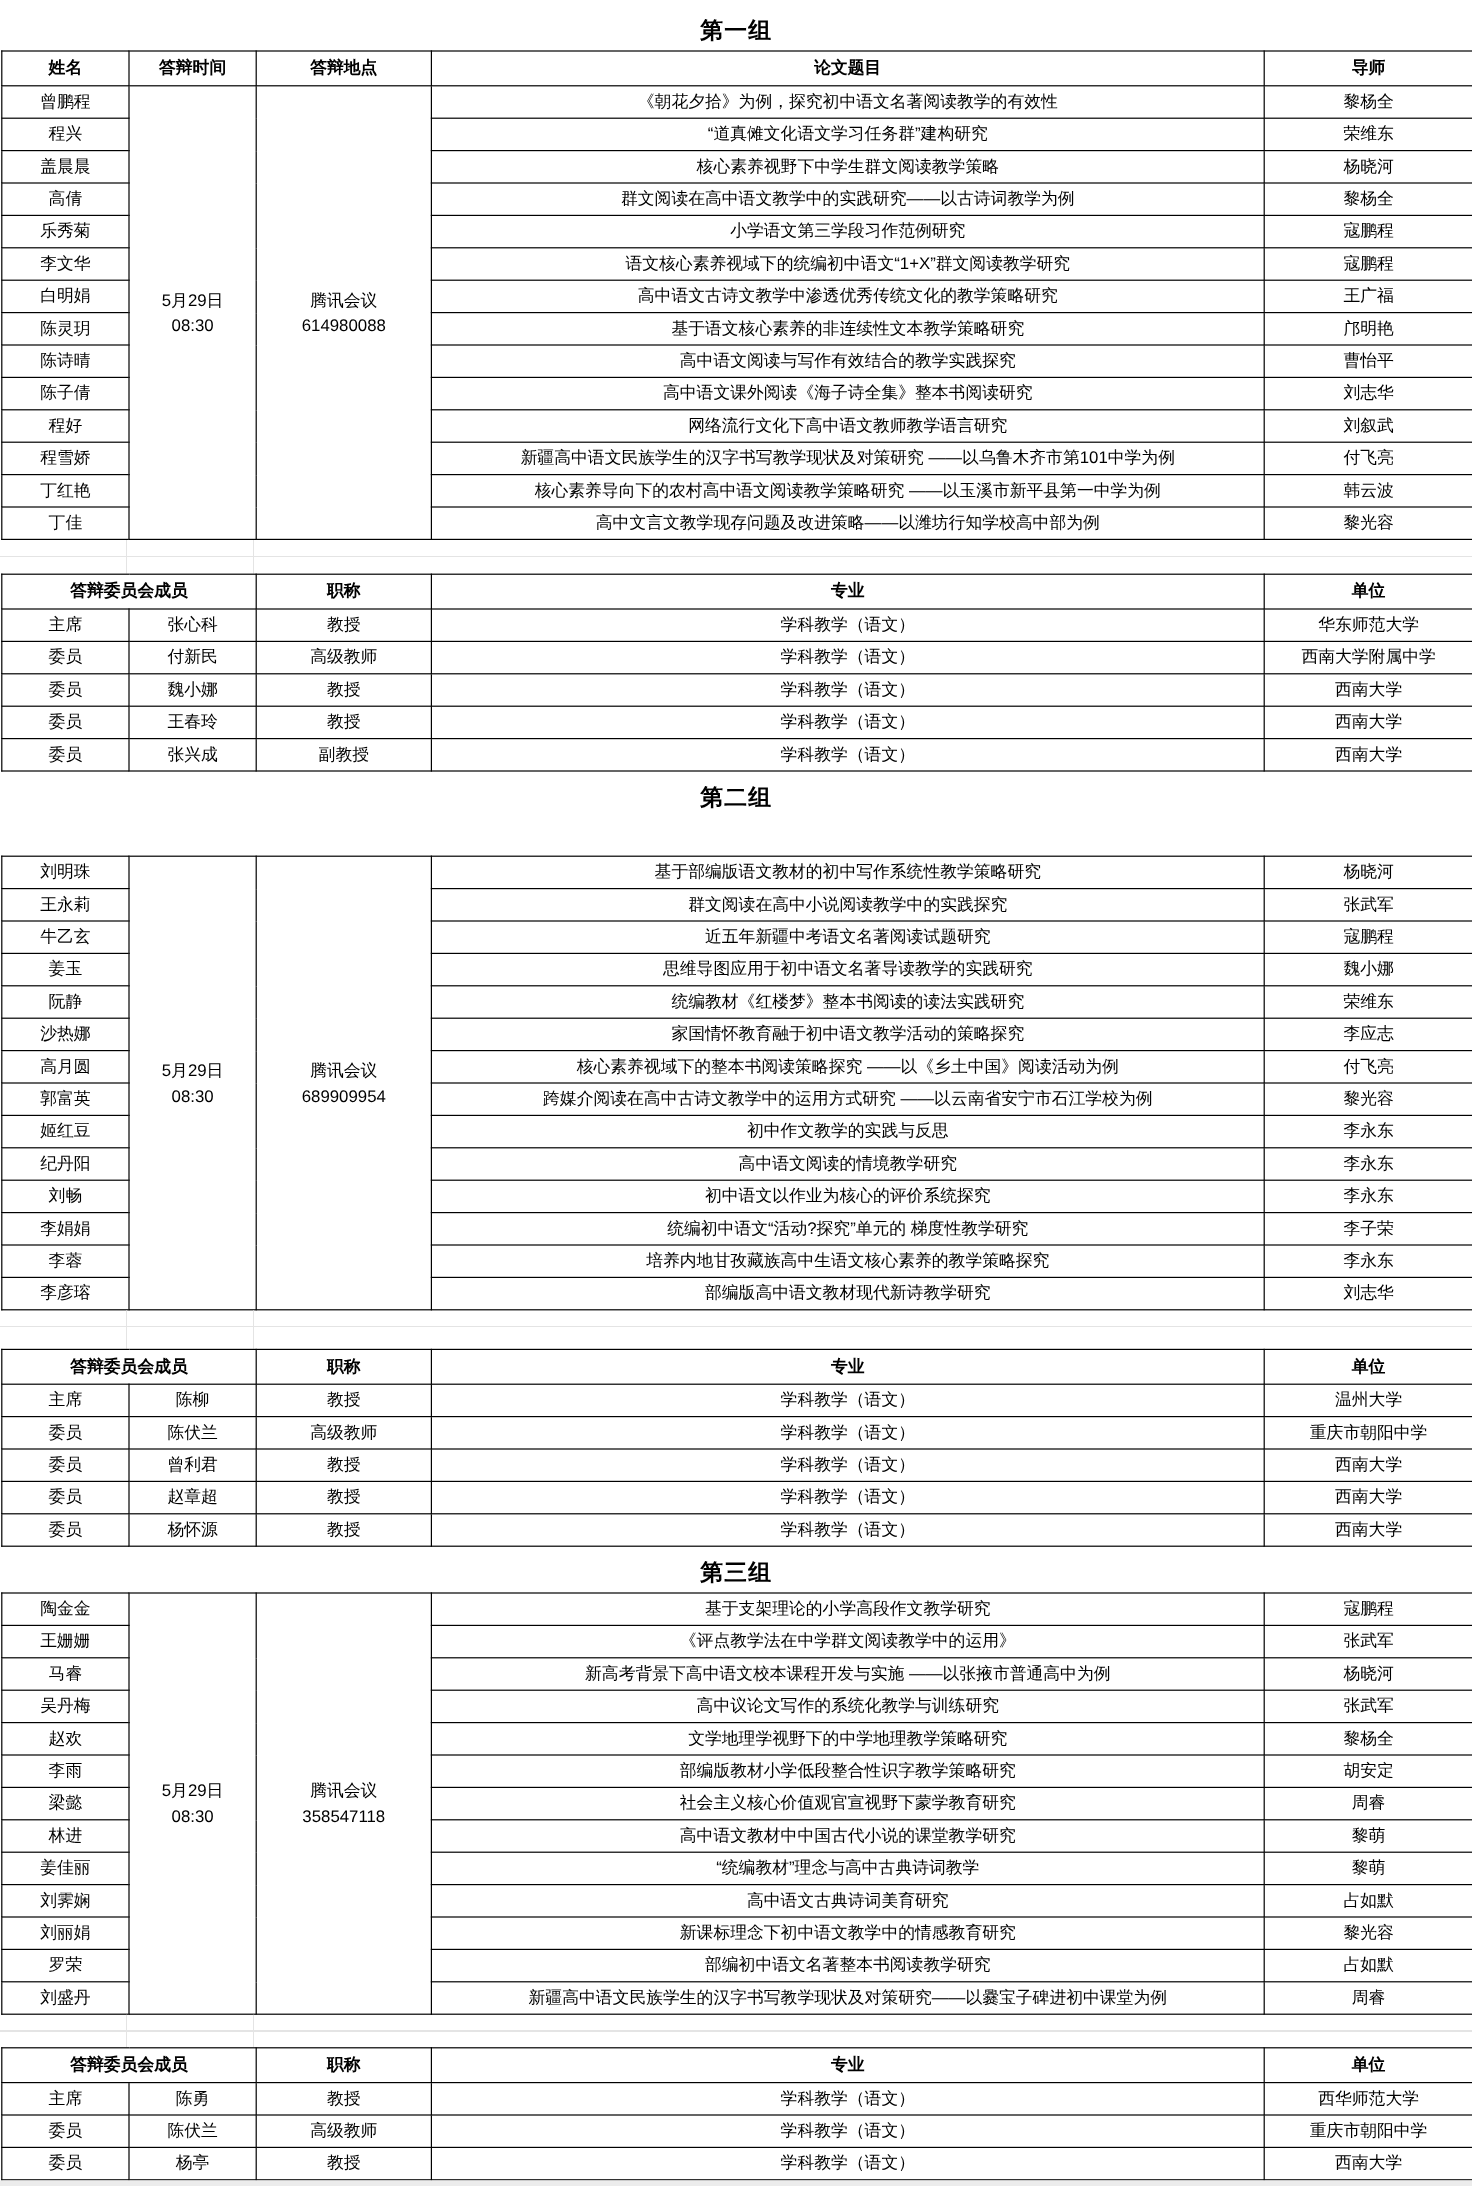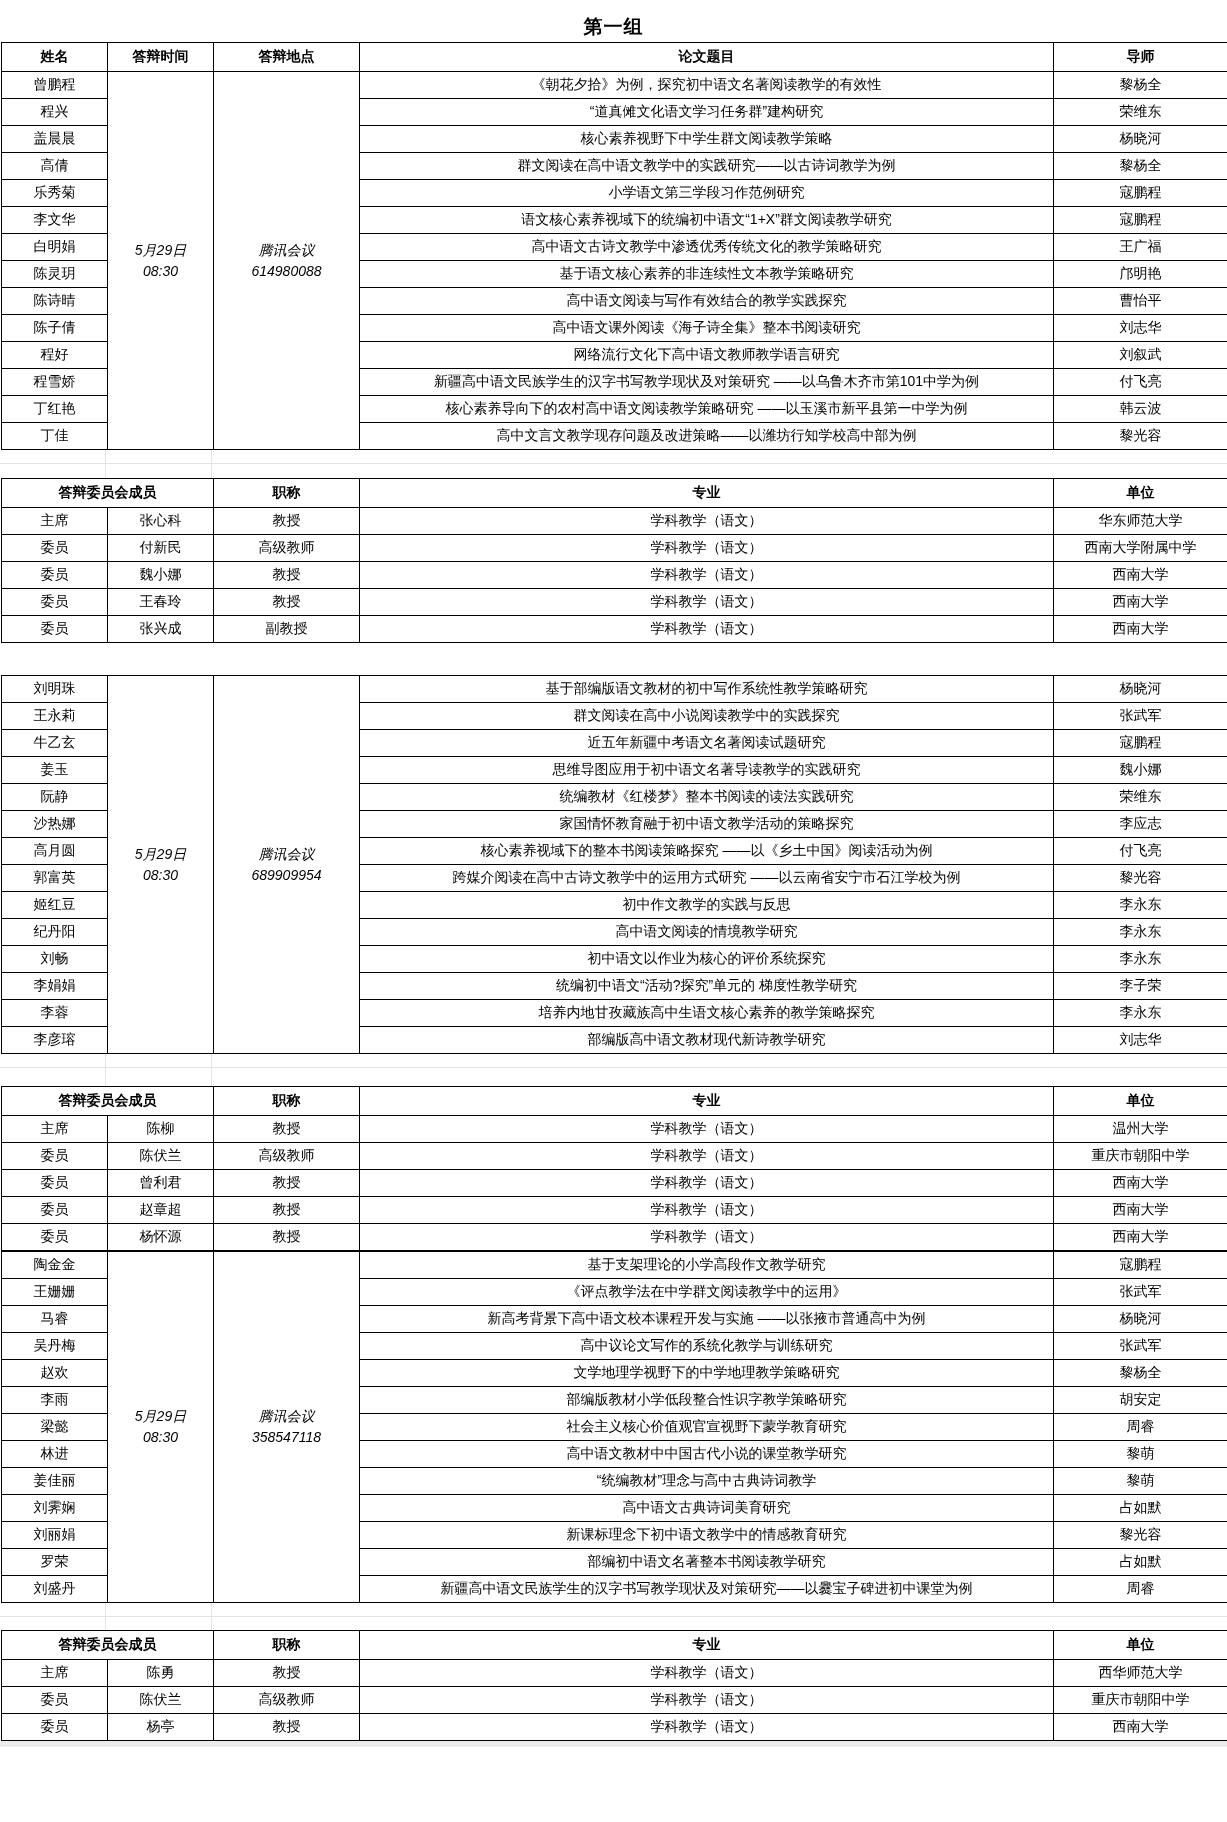--- a/index.html
+++ b/index.html
@@ -23,21 +23,21 @@
   col.c-time{width:106px}
   col.c-loc{width:146px}
   col.c-thesis{width:694px}
   col.c-adv{width:174px}
   th,td{
     border:1px solid #000;height:26px;padding:0 3px;
     font-size:14px;text-align:center;vertical-align:middle;
     overflow:hidden;white-space:nowrap;font-weight:normal;
   }
   thead th{font-weight:bold;height:28px;}
-  td.merged{vertical-align:middle;font-style:italic;}
+  td.merged{vertical-align:middle;}
   td.merged div{line-height:21px;}
   .gap{
     background-image:
       linear-gradient(to right, transparent 105px, #e4e4e4 105px, #e4e4e4 106px, transparent 106px),
       linear-gradient(to right, transparent 211px, #e4e4e4 211px, #e4e4e4 212px, transparent 212px),
       linear-gradient(to bottom, transparent 13px, #e4e4e4 13px, #e4e4e4 14px, transparent 14px);
   }
   .gapA{height:28px}
   .gapB{height:32px}
   .gapC{height:27px}
@@ -199,20 +199,21 @@
         <tr>
           <td>委员</td>
           <td>张兴成</td>
           <td>副教授</td>
           <td>学科教学（语文）</td>
           <td>西南大学</td>
         </tr>
       </tbody>
   </table>
 
+  <div class="group-title t2">第二组</div>
 
   <table class="m2">
     <colgroup>
         <col class="c-name">
         <col class="c-time">
         <col class="c-loc">
         <col class="c-thesis">
         <col class="c-adv">
       </colgroup>
     <tbody>
@@ -347,20 +348,21 @@
         <tr>
           <td>委员</td>
           <td>杨怀源</td>
           <td>教授</td>
           <td>学科教学（语文）</td>
           <td>西南大学</td>
         </tr>
       </tbody>
   </table>
 
+  <div class="group-title t3">第三组</div>
 
   <table class="m3">
     <colgroup>
         <col class="c-name">
         <col class="c-time">
         <col class="c-loc">
         <col class="c-thesis">
         <col class="c-adv">
       </colgroup>
     <tbody>

